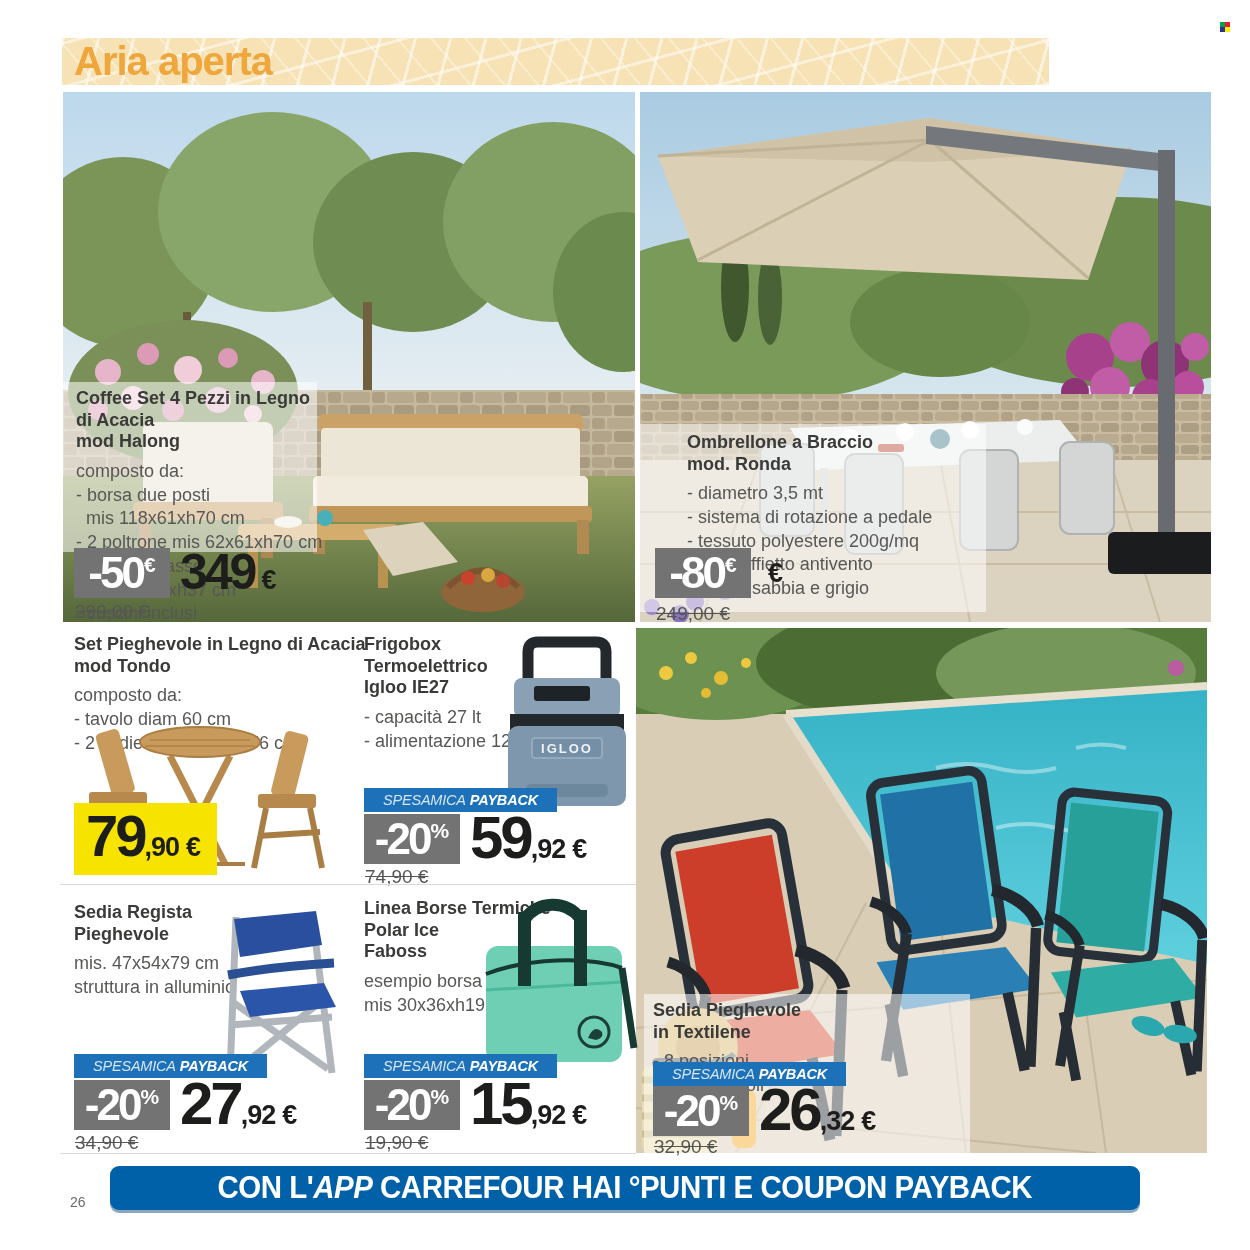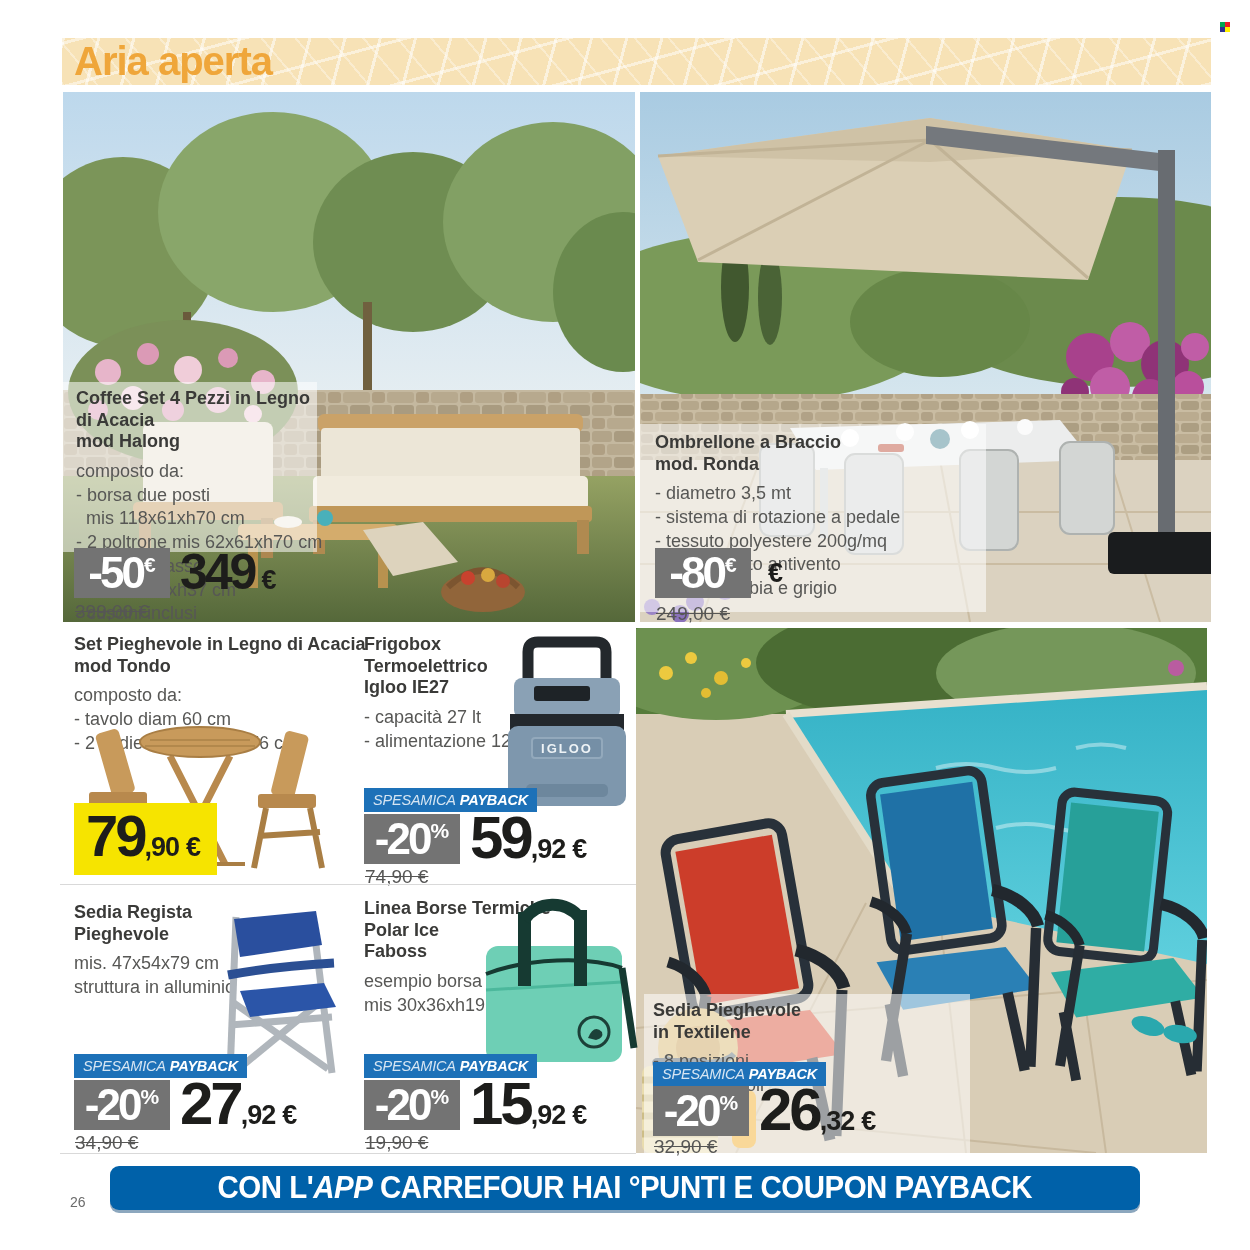--- a/index.html
+++ b/index.html
@@ -6,53 +6,53 @@
   .page{position:relative;width:1250px;height:1250px;background:#fff;overflow:hidden;
         font-family:"Liberation Sans",sans-serif;}
   svg text{font-family:"Liberation Sans",sans-serif;}
 
   
   .regmark{position:absolute;left:1220px;top:22px;width:10px;height:10px;display:grid;
            grid-template-columns:5px 5px;grid-template-rows:5px 5px;}
   .regmark span{width:5px;height:5px;}
 
   
-  .band{position:absolute;left:62px;top:38px;width:1149px;height:47px;background-color:#f7e2b6;
+  .band{position:absolute;left:62px;top:38px;width:987px;height:47px;background-color:#f7e2b6;
     background-image:
       repeating-linear-gradient(105deg, rgba(255,255,255,.55) 0 3px, rgba(255,255,255,0) 3px 34px),
       repeating-linear-gradient(-15deg, rgba(255,255,255,.50) 0 3px, rgba(255,255,255,0) 3px 42px),
       repeating-linear-gradient(50deg,  rgba(255,255,255,.35) 0 2px, rgba(255,255,255,0) 2px 26px);}
   .page-title{position:absolute;left:12px;top:0;line-height:47px;font-size:40px;font-weight:800;
               color:#efa63a;letter-spacing:-1px;}
 
   .ph{position:absolute;display:block;}
   .ph-garden{left:63px;top:92px;}
   .ph-patio{left:640px;top:92px;}
   .ph-pool{left:636px;top:628px;}
 
   .overlay{position:absolute;background:rgba(255,255,255,.55);}
   .ov-coffee{left:63px;top:382px;width:254px;height:170px;}
   .ov-omb{left:640px;top:424px;width:346px;height:188px;}
   .ov-tex{left:644px;top:994px;width:326px;height:160px;}
 
   .pcard{position:absolute;}
   .card-coffee{left:76px;top:388px;}
-  .card-omb{left:655px;top:432px;}
+  .card-omb{left:687px;top:432px;}
   .card-tondo{left:74px;top:634px;}
   .card-frigo{left:364px;top:634px;}
   .card-regista{left:74px;top:902px;}
   .card-borse{left:364px;top:898px;}
   .card-tex{left:653px;top:1000px;}
 
   .p-title{font-size:18px;font-weight:700;color:#3a3a38;line-height:1.2;white-space:pre-line;}
   .p-details{margin-top:7px;font-size:18px;color:#575755;line-height:1.32;}
   .p-details div{white-space:pre;}
 
   .payback{position:absolute;background:#1d71b8;color:#fff;height:24px;display:flex;
-           align-items:center;padding:0 9px;font-size:14.5px;letter-spacing:-.2px;gap:4px;}
+           align-items:center;padding:0 19px;font-size:14.5px;letter-spacing:-.2px;gap:4px;}
   .pb-a{font-weight:300;font-style:italic;color:rgba(255,255,255,.82);}
   .pb-b{font-weight:800;font-style:italic;}
   .pb-frigo{left:364px;top:788px;}
   .pb-regista{left:74px;top:1054px;}
   .pb-borse{left:364px;top:1054px;}
   .pb-tex{left:653px;top:1062px;}
 
   .price-row{position:absolute;display:flex;align-items:center;gap:10px;}
   .pr-coffee{left:74px;top:548px;}
   .pr-omb{left:655px;top:548px;}

